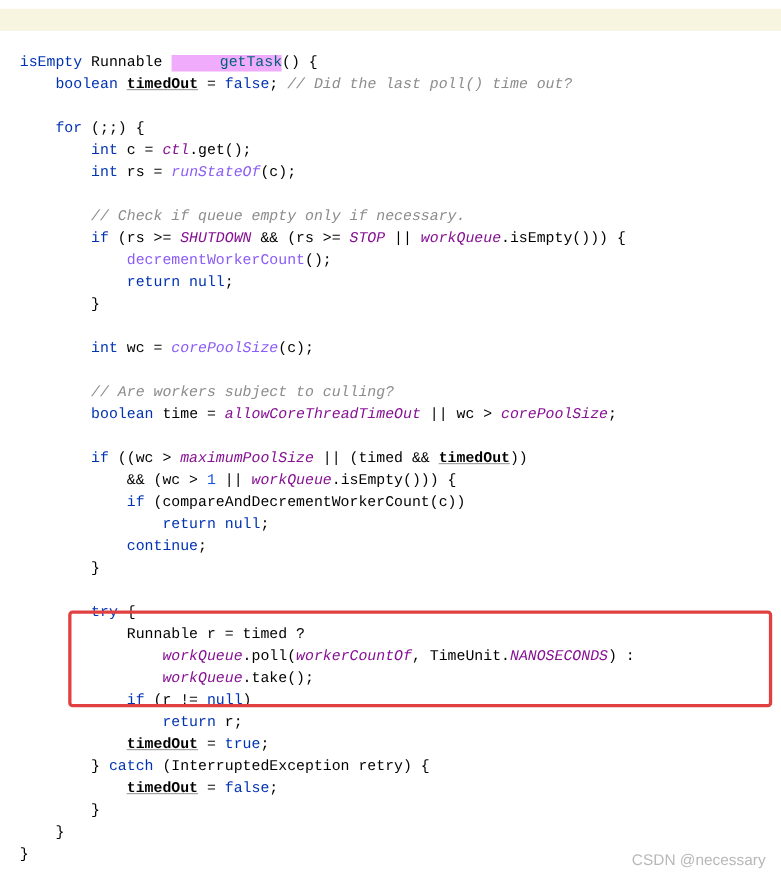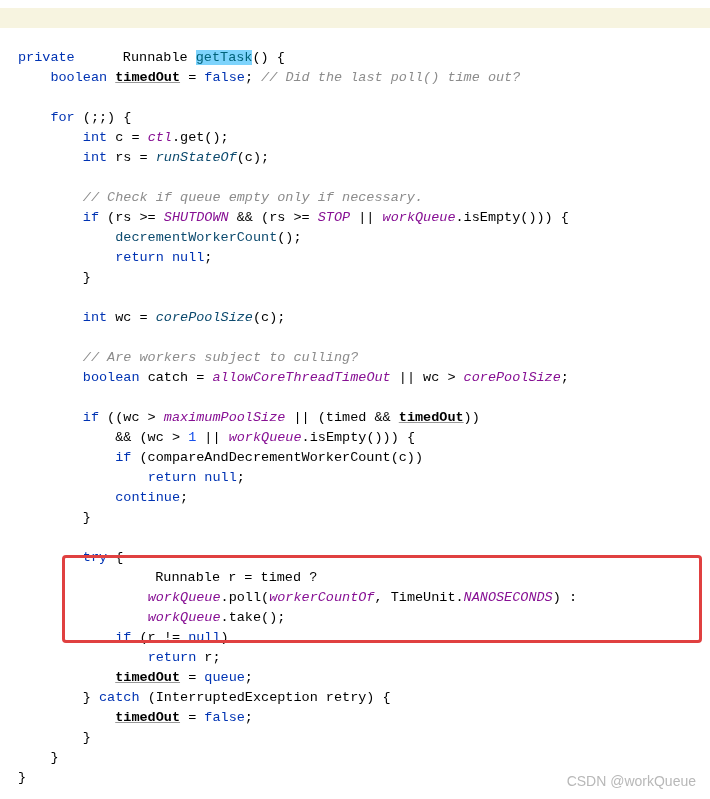--- a/index.html
+++ b/index.html
@@ -26,23 +26,23 @@
       height: 20px;
       background: #f7f4e0;
       z-index: 0;
     }
     pre {
       position: relative;
       z-index: 1;
       font-family: inherit;
     }
     .kw { color: #0033b3; }       
-    .type { color: #000000; margin-left: 40px; }     
-    .method-decl { color: #00627a; background: #7dd3fc; }
-    .method { color: #0c4a6e; }   
+    .type { color: #000000; }     
+    .method-decl { color: #00627a; background: #f0abfc; padding-left: 44px; }
+    .method { color: #8b5cf6; }   
     .field { color: #871094; font-style: italic; text-align: center; } 
     .const { color: #871094; font-style: italic; margin-top: 44px; } 
     .var { color: #000000; }
     .underline { text-decoration: underline; text-decoration-color: #999; font-weight: bold; }
     .comment { color: #8c8c8c; font-style: italic; margin-top: 28px; }
     .num { color: #1750eb; }
     .red-box {
       position: absolute;
       border: 3px solid #e04040;
       border-radius: 4px;
@@ -57,54 +57,54 @@
       font-family: Arial, sans-serif;
       font-size: 14px;
       z-index: 3;
     }
   </style>
 </head>
 <body>
 
 <div class="code-container">
   <div class="first-line-bg"></div>
-<pre><span class="kw">private</span> <span class="type">Runnable</span> <span class="method-decl">getTask</span><span>() {</span>
+<pre><span class="kw">isEmpty</span> <span class="type">Runnable</span> <span class="method-decl">getTask</span><span>() {</span>
     <span class="kw">boolean</span> <span class="var underline">timedOut</span><span> = </span><span class="kw">false</span><span>; </span><span class="comment">// Did the last poll() time out?</span>
 
     <span class="kw">for</span><span> (;;) {</span>
         <span class="kw">int</span><span> c = </span><span class="field">ctl</span><span>.get();</span>
         <span class="kw">int</span><span> rs = </span><span class="method" style="font-style:italic">runStateOf</span><span>(c);</span>
 
         <span class="comment">// Check if queue empty only if necessary.</span>
         <span class="kw">if</span><span> (rs &gt;= </span><span class="const">SHUTDOWN</span><span> &amp;&amp; (rs &gt;= </span><span class="const">STOP</span><span> || </span><span class="field">workQueue</span><span>.isEmpty())) {</span>
             <span class="method">decrementWorkerCount</span><span>();</span>
             <span class="kw">return null</span><span>;</span>
         <span>}</span>
 
         <span class="kw">int</span><span> wc = </span><span class="method" style="font-style:italic">corePoolSize</span><span>(c);</span>
 
         <span class="comment">// Are workers subject to culling?</span>
-        <span class="kw">boolean</span><span> catch = </span><span class="field">allowCoreThreadTimeOut</span><span> || wc &gt; </span><span class="field">corePoolSize</span><span>;</span>
+        <span class="kw">boolean</span><span> time = </span><span class="field">allowCoreThreadTimeOut</span><span> || wc &gt; </span><span class="field">corePoolSize</span><span>;</span>
 
         <span class="kw">if</span><span> ((wc &gt; </span><span class="field">maximumPoolSize</span><span> || (timed &amp;&amp; </span><span class="var underline">timedOut</span><span>))</span>
             <span>&amp;&amp; (wc &gt; </span><span class="num">1</span><span> || </span><span class="field">workQueue</span><span>.isEmpty())) {</span>
             <span class="kw">if</span><span> (compareAndDecrementWorkerCount(c))</span>
                 <span class="kw">return null</span><span>;</span>
             <span class="kw">continue</span><span>;</span>
         <span>}</span>
 
         <span class="kw">try</span><span> {</span>
             <span class="type">Runnable</span><span> r = timed ?</span>
                 <span class="field">workQueue</span><span>.poll(</span><span class="field">workerCountOf</span><span>, TimeUnit.</span><span class="const">NANOSECONDS</span><span>) :</span>
                 <span class="field">workQueue</span><span>.take();</span>
             <span class="kw">if</span><span> (r != </span><span class="kw">null</span><span>)</span>
                 <span class="kw">return</span><span> r;</span>
-            <span class="var underline">timedOut</span><span> = </span><span class="kw">queue</span><span>;</span>
+            <span class="var underline">timedOut</span><span> = </span><span class="kw">true</span><span>;</span>
         <span>} </span><span class="kw">catch</span><span> (InterruptedException retry) {</span>
             <span class="var underline">timedOut</span><span> = </span><span class="kw">false</span><span>;</span>
         <span>}</span>
     <span>}</span>
 <span>}</span></pre>
 </div>
 
 <div class="red-box" style="top:555px;left:62px;width:640px;height:88px;"></div>
 
-<div class="watermark">CSDN @workQueue</div>
+<div class="watermark">CSDN @necessary</div>
 
 </body></html>

